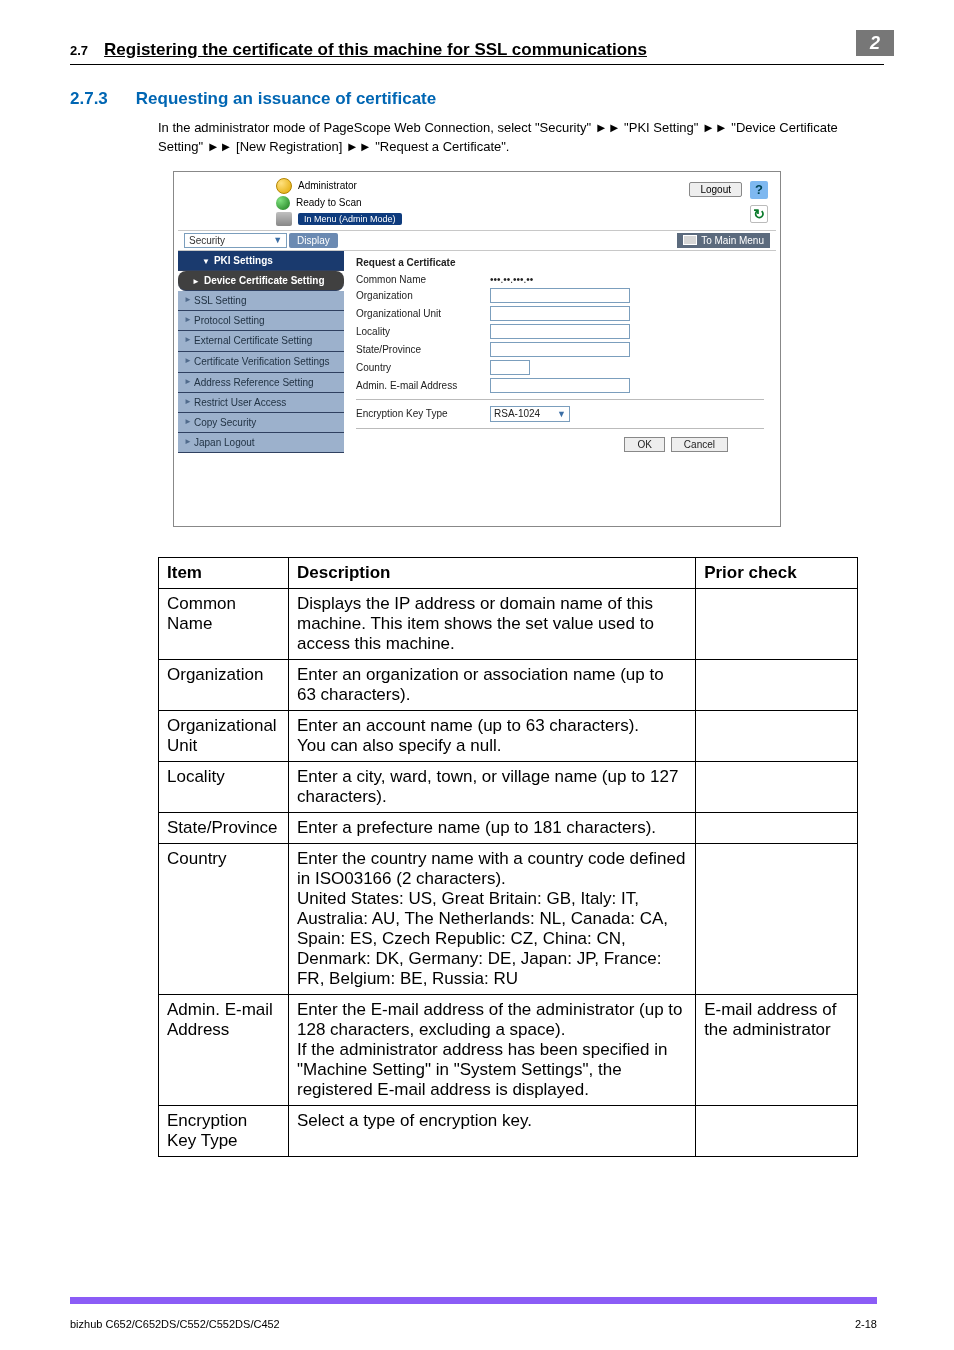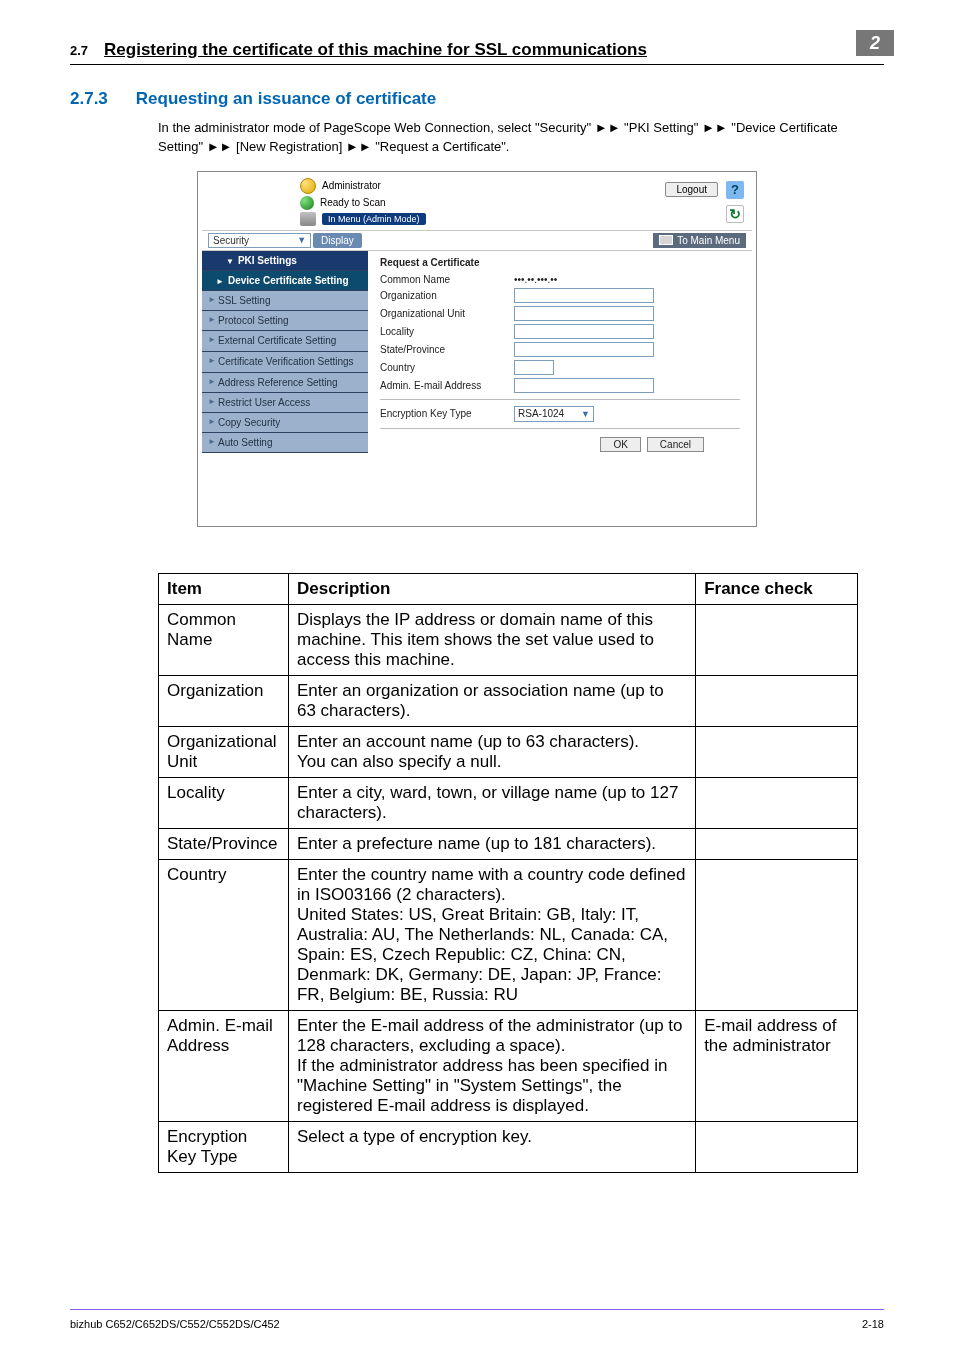--- a/index.html
+++ b/index.html
@@ -63,22 +63,22 @@
   }
   .body-para {
     font-size: 13px;
     line-height: 1.45;
     margin-left: 88px;
     margin-bottom: 14px;
   }
 
   
   .shot {
-    width: 560px;
-    margin: 0 auto 46px auto;
+    width: 608px;
+    margin: 0 auto 30px auto;
     border: 1px solid #888;
     background: #fff;
     padding: 4px;
   }
   .shot-hdr {
     display: flex;
     align-items: center;
     padding: 2px 8px 4px 8px;
     border-bottom: 1px solid #c8c8c8;
   }
@@ -162,21 +162,21 @@
   .side {
     width: 166px; font-size: 10px;
   }
   .side-item {
     padding: 4px 8px 4px 14px;
     border-bottom: 1px solid #2f4060;
     color:#fff;
   }
   .side-top { background:#1a3a6e; font-weight:bold; padding-left:24px; position:relative; }
   .side-top::before { content:"▼"; font-size:8px; margin-right:4px; }
-  .side-active { background:#0c4a6e; font-weight:bold; position:relative; }
+  .side-active { background:#404040; font-weight:bold; position:relative;border-radius:8px; }
   .side-active::before { content:"►"; font-size:8px; margin-right:4px; }
   .side-norm { background:#9cb1cc; color:#234; padding-left:16px; position:relative; }
   .side-norm::before { content:"►"; font-size:8px; color:#506a8b; margin-right:4px; position:absolute; left:6px; }
   .side-norm.multiline { line-height:1.2; }
   .main-pane {
     flex:1; padding: 6px 12px 30px 12px; font-size:10px; color:#222;
   }
   .mp-title { font-weight:bold; margin-bottom:6px; }
   .mp-row { display:flex; align-items:center; margin-bottom:3px; }
   .mp-label { width:134px; }
@@ -213,26 +213,26 @@
   }
   .desc-table th { font-weight: bold; }
   .col-item { width: 130px; }
   .col-desc { width: 408px; }
   .col-prior { width: 162px; }
 
   .footer {
     position: absolute;
     bottom: 20px;
     left: 70px;
-    right: 70px;
-    border-top: 1px solid #8b5cf6;
+    right: 77px;
+    border-top: 7px solid #8b5cf6;
     display: flex;
     justify-content: space-between;
     font-size: 11px;
-    padding-top: 8px;
+    padding-top: 14px;
   }
 </style>
 </head>
 <body>
 
 <div class="corner-tab">2</div>
 
 <div class="page">
 
   <div class="top-header">
@@ -290,21 +290,21 @@
       <div class="side">
         <div class="side-item side-top">PKI Settings</div>
         <div class="side-item side-active">Device Certificate Setting</div>
         <div class="side-item side-norm">SSL Setting</div>
         <div class="side-item side-norm">Protocol Setting</div>
         <div class="side-item side-norm multiline">External Certificate Setting</div>
         <div class="side-item side-norm multiline">Certificate Verification Settings</div>
         <div class="side-item side-norm">Address Reference Setting</div>
         <div class="side-item side-norm">Restrict User Access</div>
         <div class="side-item side-norm">Copy Security</div>
-        <div class="side-item side-norm">Auto Setting</div>
+        <div class="side-item side-norm">Japan Logout</div>
       </div>
 
       <div class="main-pane">
         <div class="mp-title">Request a Certificate</div>
 
         <div class="mp-row">
           <span class="mp-label">Common Name</span>
           <span class="mp-val">•••.••.•••.••</span>
         </div>
         <div class="mp-row">
@@ -351,21 +351,21 @@
         <div class="shot-bottom-space"></div>
       </div>
     </div>
   </div>
 
   <table class="desc-table">
     <thead>
       <tr>
         <th class="col-item">Item</th>
         <th class="col-desc">Description</th>
-        <th class="col-prior">France check</th>
+        <th class="col-prior">Prior check</th>
       </tr>
     </thead>
     <tbody id="desc-tbody">
         <tr>
           <td>Common Name</td>
           <td style="white-space: pre-line;">Displays the IP address or domain name of this machine. This item shows the set value used to access this machine.</td>
           <td></td>
         </tr>
         <tr>
           <td>Organization</td>

